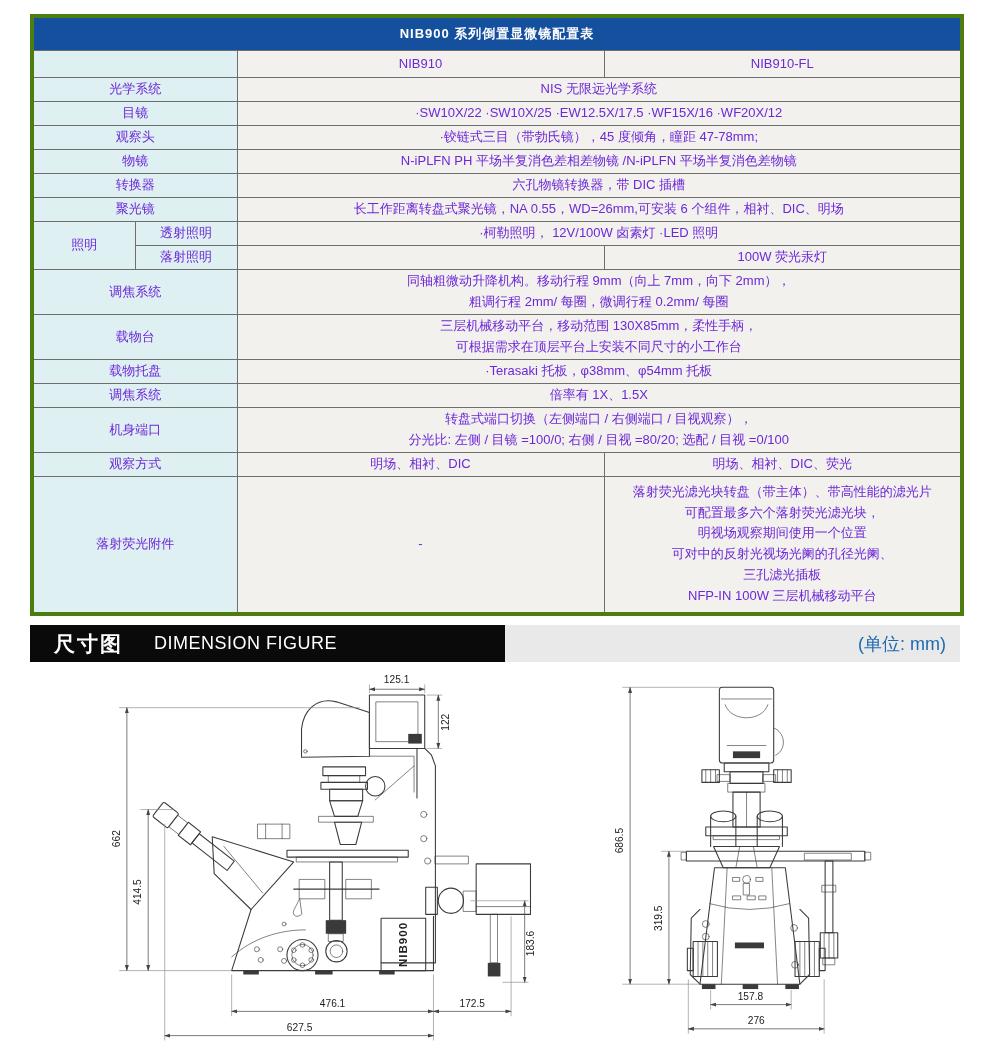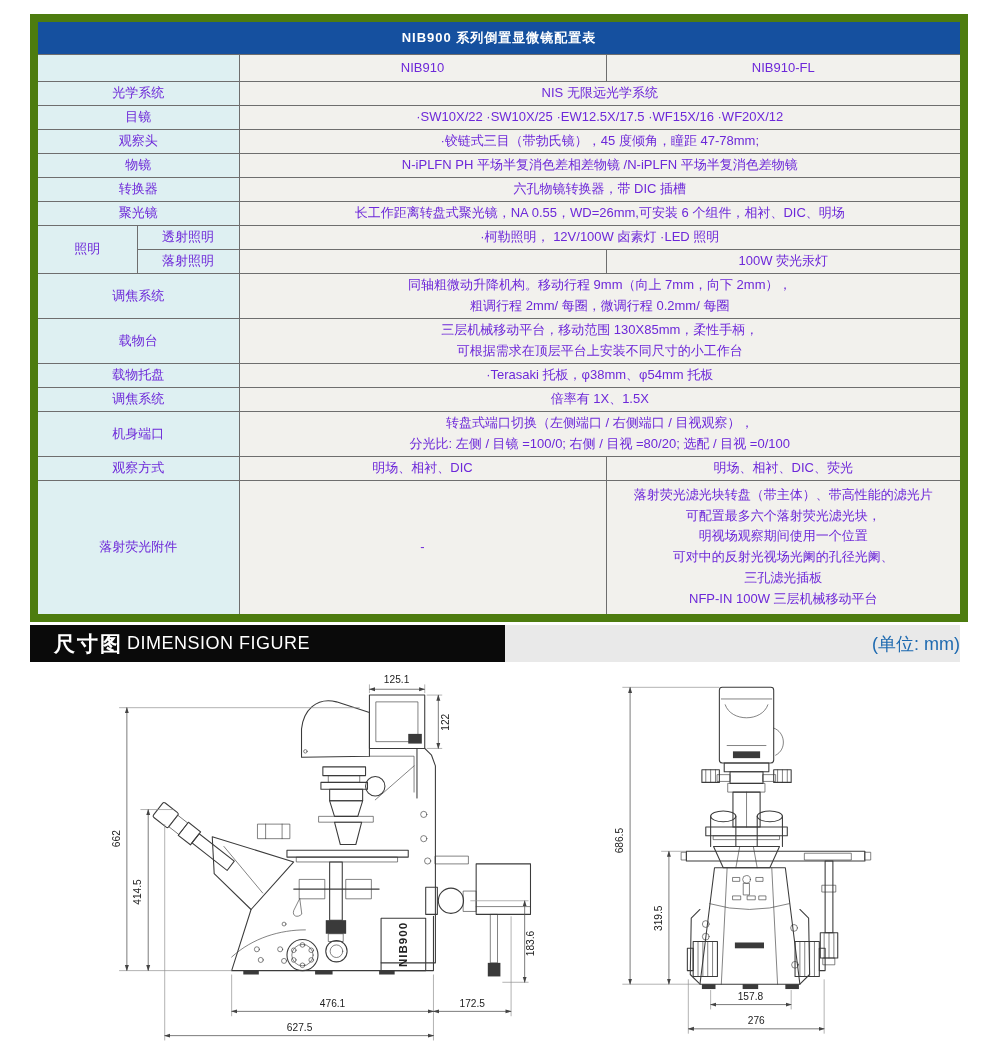--- a/index.html
+++ b/index.html
@@ -7,21 +7,21 @@
     width:990px; height:1055px; background:#ffffff;
     font-family:"Liberation Sans", sans-serif;
     position:relative; overflow:hidden;
   }
   .page { position:absolute; inset:0; background:#fff; }
 
   
   .spec-table {
     position:absolute; left:30px; top:14px; width:930px;
     border-collapse:collapse; table-layout:fixed;
-    border:8px solid #4d7c0f;
+    border:4px solid #4d7c0f;
     padding-left:45px;
   }
   .spec-table td {
     border:1px solid var(--border-col,#6e6e6e);
     font-size:13px; color:#6d28d9; text-align:center; vertical-align:middle;
     padding:1px 4px; line-height:1.55; overflow:hidden;
   }
   .title-cell {
     background:var(--header-bg,#15509f) !important;
     color:#ffffff !important; font-size:17px; font-weight:bold;
@@ -33,27 +33,27 @@
   tr.h2 { height:45px; }
   tr.hc { height:27px; }
   tr.hbig { height:137px; }
   .mline div { line-height:1.6; }
 
   
   .dim-section { position:absolute; left:30px; top:625px; width:930px; }
   .dim-header { display:flex; height:37px; }
   .dim-black {
     width:475px; background:var(--bar-bg,#0a0a0a); color:#fff;
-    display:flex; align-items:center; gap:4px; padding-left:24px; box-sizing:border-box;
+    display:flex; align-items:center; gap:31px; padding-left:24px; box-sizing:border-box;
   }
   .dim-black .zh { font-size:21px; font-weight:bold; letter-spacing:2px; }
   .dim-black .en { font-size:18px; letter-spacing:0.5px; }
   .dim-gray {
     flex:1; background:#e9e9e9; display:flex; align-items:center; justify-content:flex-end;
-    color:var(--unit-text,#1e6ab0); font-size:18px;
+    padding-right:14px; color:var(--unit-text,#1e6ab0); font-size:18px;
   }
   .figures { position:absolute; left:30px; top:668px; width:930px; display:flex; align-items:flex-start; }
   .fig-left { margin-left:60px; }
   .fig-right { margin-left:55px; }
 
   
   .fig .draw { stroke:#3b3b3b; stroke-width:1.1; fill:none; stroke-linejoin:round; stroke-linecap:round; }
   .fig .draw .thin { stroke-width:0.65; }
   .fig .ext { stroke:#8f8f8f; stroke-width:0.7; fill:none; }
   .fig .dim { stroke:#555; stroke-width:0.8; fill:none; }

